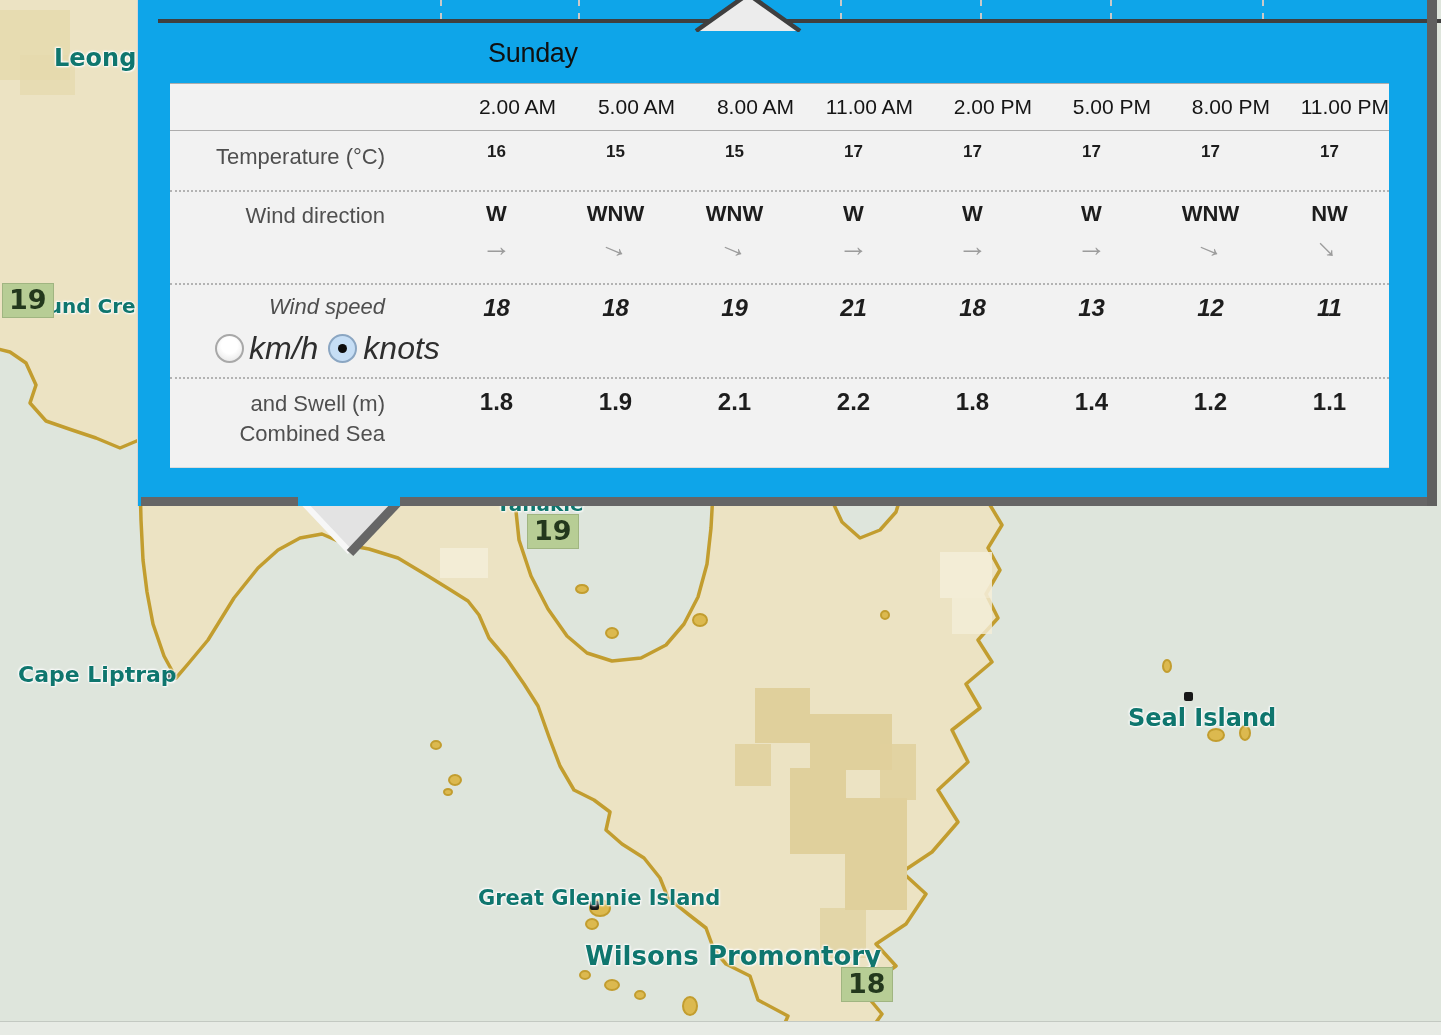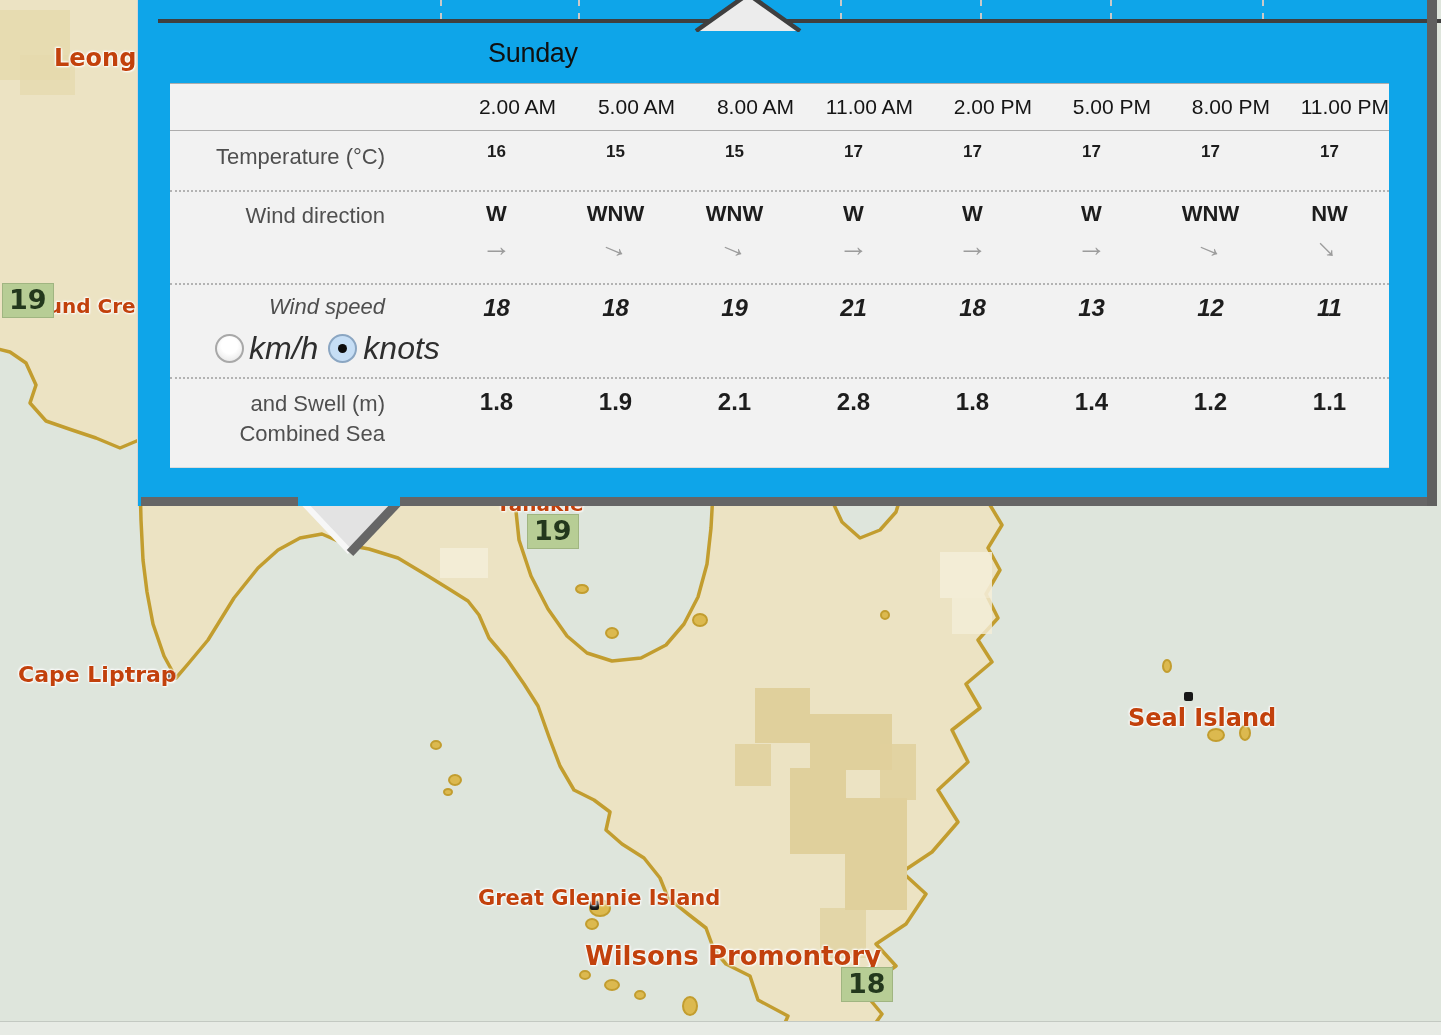--- a/index.html
+++ b/index.html
@@ -3,21 +3,21 @@
 <meta charset="utf-8">
 <style>
   html,body{margin:0;padding:0;}
   body{
     width:1441px;height:1035px;position:relative;overflow:hidden;
     font-family:"Liberation Sans",sans-serif;background:#dee5dc;
   }
   
   #map-svg{position:absolute;left:0;top:0;z-index:0;}
   .maplabel{
-    position:absolute;z-index:5;color:#c2410c;font-weight:bold;
+    position:absolute;z-index:5;color:#0f766e;font-weight:bold;
     font-family:"DejaVu Sans",sans-serif;white-space:nowrap;
     text-shadow:0 0 2px rgba(255,255,255,.95),0 0 3px rgba(255,255,255,.85),1px 1px 2px rgba(255,255,255,.9),-1px -1px 2px rgba(255,255,255,.9);
   }
   .badge{
     position:absolute;z-index:5;background:#b7cd95;color:#23381d;
     font-family:"DejaVu Sans",sans-serif;font-weight:bold;font-size:27px;
     padding:1px 6px 2px 6px;line-height:30px;border:1px solid rgba(90,110,70,.25);
   }
   .bottom-band{position:absolute;left:0;top:1021px;width:1441px;height:14px;
     background:#e7ebe5;border-top:1px solid #c3c9c2;z-index:4;}
@@ -271,21 +271,21 @@
 
     <div class="trow row-sea">
       <div class="lcell">
         <div>and Swell (m)</div>
         <div>Combined Sea</div>
       </div>
       <div class="vcells">
           <span class="cell">1.8</span>
           <span class="cell">1.9</span>
           <span class="cell">2.1</span>
-          <span class="cell">2.8</span>
+          <span class="cell">2.2</span>
           <span class="cell">1.8</span>
           <span class="cell">1.4</span>
           <span class="cell">1.2</span>
           <span class="cell">1.1</span>
         </div>
     </div>
   </div>
 
   <div class="bottom-border bb-left"></div>
   <div class="bottom-border bb-right"></div>

